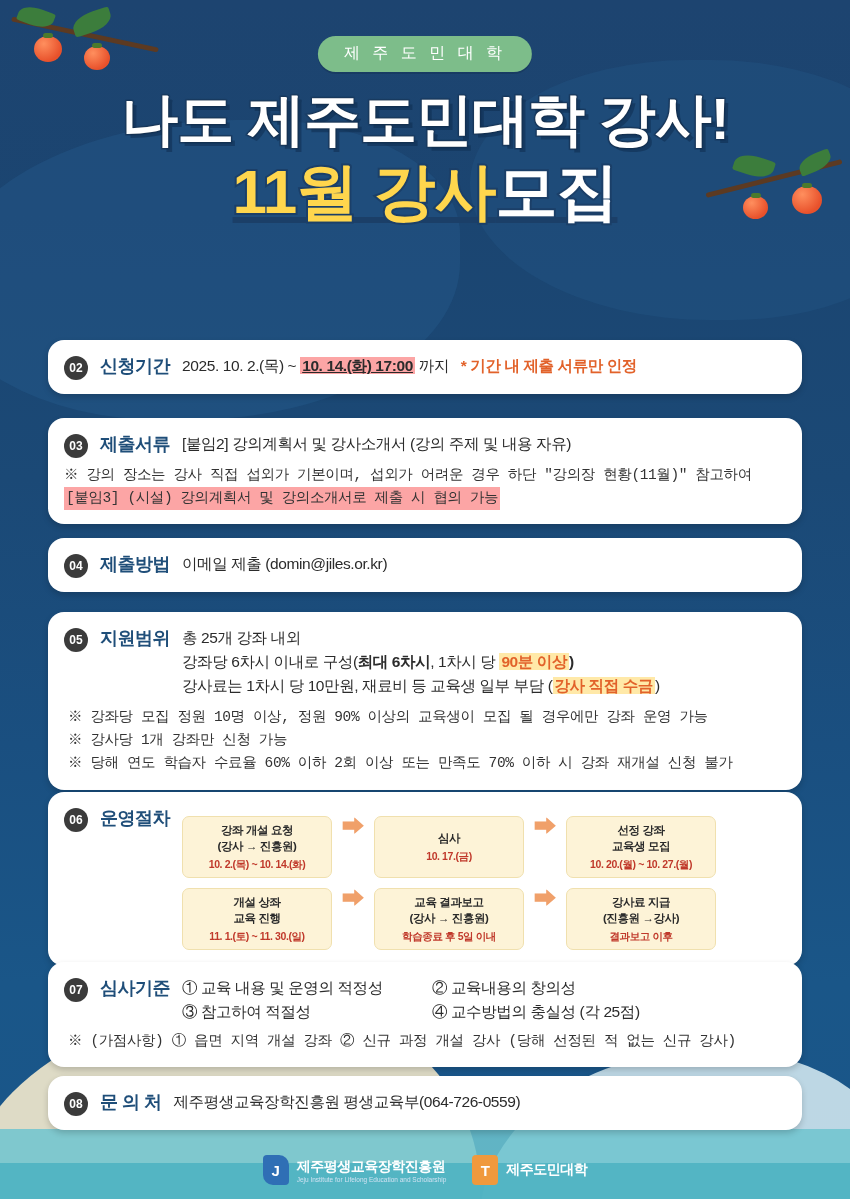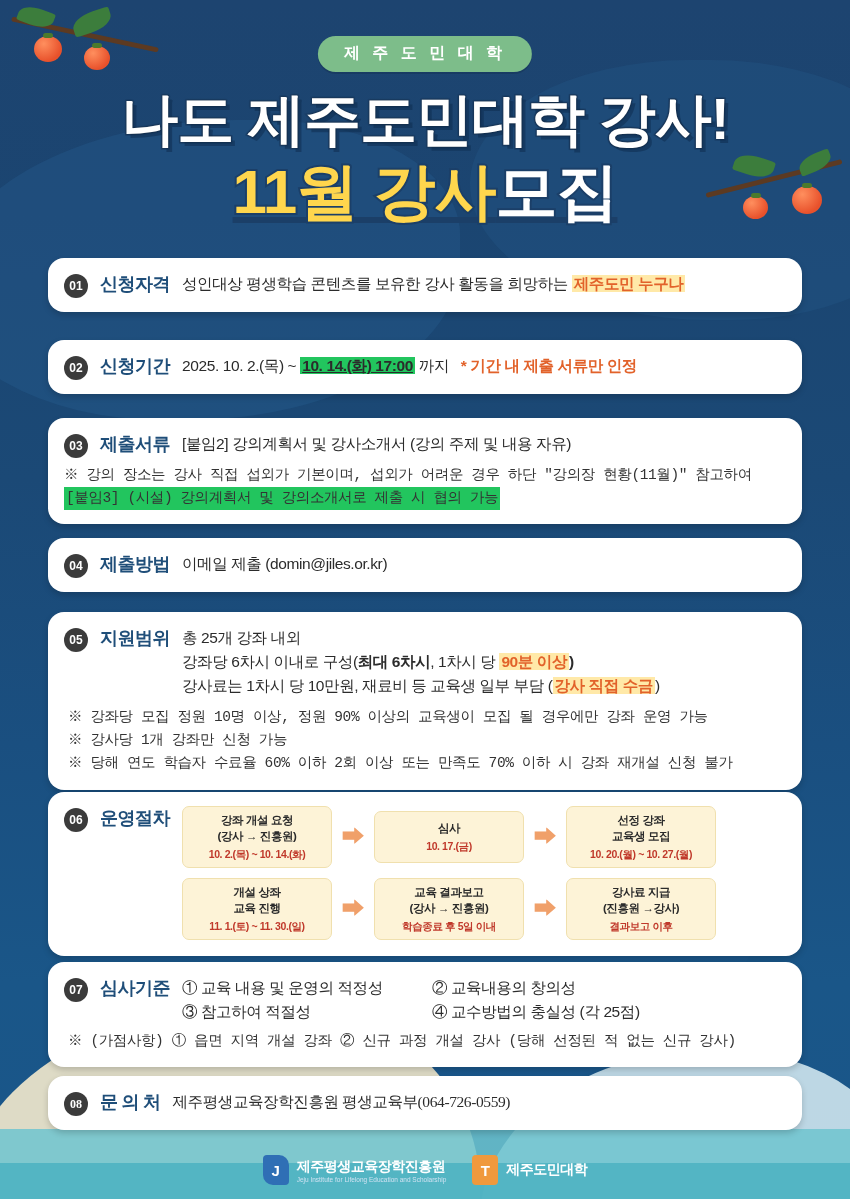--- a/index.html
+++ b/index.html
@@ -42,21 +42,21 @@
   
   .branch { position:absolute; }
   .leaf { position:absolute; background:#3c7d3c; border-radius:60% 10% 60% 10%; }
   .fruit { position:absolute; border-radius:50%; background: radial-gradient(circle at 35% 30%, #ff8f5e, #e8512b 70%); }
   .fruit::after{ content:""; position:absolute; width:10px; height:5px; background:#4b7a2c; border-radius:3px; left:50%; top:-3px; transform:translateX(-50%);}
   .stem { position:absolute; background:#5c3a22; height:5px; border-radius:3px; }
 
   
   .tagpill {
     position:absolute; left:50%; transform:translateX(-50%); top:36px;
-    background:#7dbd8a; color:#ffffff; font-size:16px; font-weight:bold;
+    background:#7dbd8a; color:#ffffff; font-size:16px; font-weight:normal;
     letter-spacing:4px; padding:7px 26px 8px; border-radius:18px;
     box-shadow:0 2px 0 rgba(0,0,0,.12);
   }
   .title1 {
     position:absolute; top:82px; left:0; width:850px; text-align:center;
     font-size:57px; font-weight:bold; color:#ffffff; letter-spacing:-1px;
     text-shadow: 0 0 2px #123, 4px 4px 0 rgba(15,45,80,.55);
     font-family:"Liberation Sans", sans-serif;
     -webkit-text-stroke: 3px #1b3f68;
     paint-order: stroke fill;
@@ -83,29 +83,29 @@
   .num {
     flex:0 0 auto; width:24px; height:24px; border-radius:50%;
     background:#3b3b3b; color:#fff; font-size:12px; font-weight:bold;
     display:flex; align-items:center; justify-content:center; margin-top:2px;
   }
   .label {
     flex:0 0 auto; color:#1f4e79; font-weight:bold; font-size:18px;
     margin-left:12px; margin-right:12px; white-space:nowrap; letter-spacing:-0.5px;
   }
   .body { font-size:15.5px; color:#2b2b2b; line-height:1.55; letter-spacing:-0.4px; }
-  .hl-y { background:#22c55e; padding:0 2px; }
+  .hl-y { background:#fca5a5; padding:0 2px; }
   .hl-o { color:#e2622a; font-weight:bold; background:#ffe9a8; padding:0 2px;}
   .b { font-weight:bold; }
   .orange { color:#e2622a; font-weight:bold; }
   .note { font-size:14.5px; color:#333; line-height:1.6; letter-spacing:-0.4px;font-family:Liberation Mono, monospace; }
   .underline { text-decoration:underline; }
 
   
-  .flow { display:flex; align-items:center; gap:10px; margin-bottom:10px; }
+  .flow { display:flex; gap:10px; margin-bottom:10px;margin-top:10px; }
   .fbox {
     background:#fdf3d7; border:1px solid #f0e0ae; border-radius:7px;
     width:150px; min-height:52px; padding:6px 4px; text-align:center;
     font-size:11px; color:#333; line-height:1.35; letter-spacing:-0.4px;
     display:flex; flex-direction:column; justify-content:center;
   }
   .fbox .t { font-weight:bold; color:#2b2b2b; font-size:11.5px; }
   .fbox .d { color:#c0392b; font-weight:bold; font-size:10.5px; margin-top:3px; }
   .arrow { color:#f0a06a; font-size:22px; font-weight:bold; line-height:1; }
 
@@ -152,29 +152,20 @@
     <div class="fruit" style="right:22px; top:36px; width:30px; height:28px;"></div>
     <div class="fruit" style="right:76px; top:46px; width:25px; height:23px;"></div>
   </div>
 
   <div class="tagpill">제 주 도 민 대 학</div>
   <div class="title1">나도 제주도민대학 강사!</div>
   <div class="title2">
     <span class="yellow">11월 강사</span><span class="white">모집</span>
   </div>
 
-  <div class="card" style="top:258px;">
-    <div class="row">
-      <div class="num">01</div>
-      <div class="label">신청자격</div>
-      <div class="body">
-        <span>성인대상 평생학습 콘텐츠를 보유한 강사 활동을 희망하는 </span><span class="hl-o">제주도민 누구나</span>
-      </div>
-    </div>
-  </div>
 
   <div class="card" style="top:340px;">
     <div class="row">
       <div class="num">02</div>
       <div class="label">신청기간</div>
       <div class="body">
         <span>2025. 10. 2.(목) ~ </span><span class="hl-y underline b">10. 14.(화) 17:00</span><span> 까지</span>
         &nbsp;&nbsp;<span class="orange">* 기간 내 제출 서류만 인정</span>
       </div>
     </div>
@@ -282,21 +273,21 @@
         </div>
         <div style="display:flex;">
           <div style="width:250px;">③ 참고하여 적절성</div>
           <div>④ 교수방법의 충실성 (각 25점)</div>
         </div>
       </div>
     </div>
     <div class="note" style="margin-top:6px; padding-left:4px;">※ (가점사항) ① 읍면 지역 개설 강좌 ② 신규 과정 개설 강사 (당해 선정된 적 없는 신규 강사)</div>
   </div>
 
-  <div class="card" style="top:1076px;font-family:Liberation Serif, serif;">
+  <div class="card" style="top:1076px;">
     <div class="row">
       <div class="num">08</div>
       <div class="label">문 의 처</div>
       <div class="body">제주평생교육장학진흥원 평생교육부(064-726-0559)</div>
     </div>
   </div>
 
   <div class="footer">
     <div class="logo">
       <div class="logomark">J</div>

